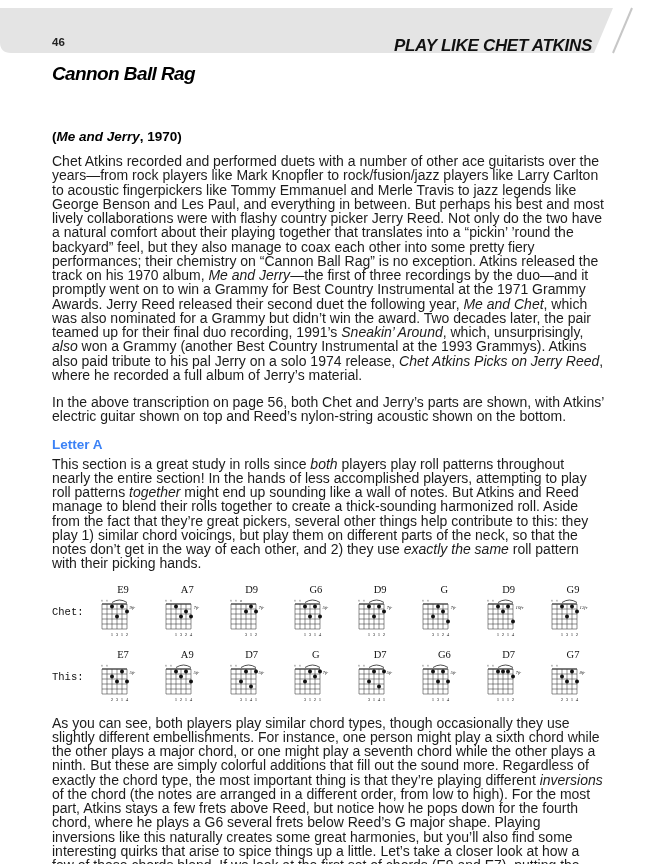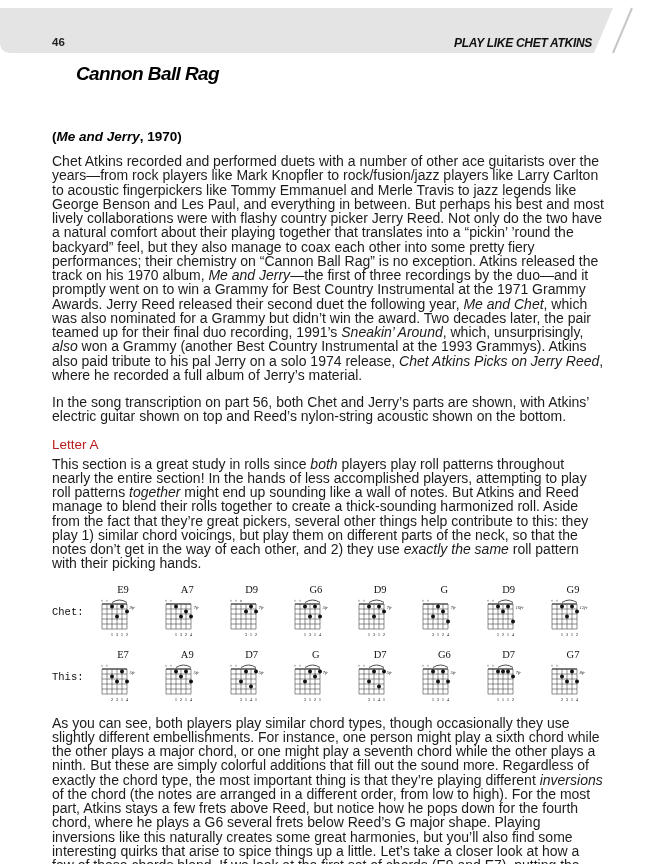--- a/index.html
+++ b/index.html
@@ -1,27 +1,27 @@
 <!DOCTYPE html>
 <html><head>
 <meta charset="utf-8">
 <style>
   html,body{margin:0;padding:0;background:#ffffff;}
   body{width:648px;height:864px;overflow:hidden;font-family:"Liberation Sans",sans-serif;color:#1c1c1c;position:relative;}
   .page{position:relative;width:648px;height:628px;background:#fff;}
   
   .band-svg{position:absolute;top:0;left:0;}
   .page-num{position:absolute;top:36px;left:52px;font-size:11.5px;font-weight:bold;color:#222;}
-  .book-title{position:absolute;top:36px;right:56px;font-size:12px;font-weight:bold;font-style:italic;letter-spacing:-0.3px;color:#111;}
+  .book-title{position:absolute;top:36px;right:56px;font-size:17px;font-weight:bold;font-style:italic;letter-spacing:-0.3px;color:#111;}
   
   .content{position:absolute;top:64px;left:52px;width:552px;}
-  .doc-title{font-size:19px;font-weight:bold;font-style:italic;letter-spacing:-0.6px;color:#000;line-height:20px;margin-left:24px;}
+  .doc-title{font-size:19px;font-weight:bold;font-style:italic;letter-spacing:-0.6px;color:#000;line-height:20px;}
   .doc-subtitle{font-size:13.5px;font-weight:bold;color:#000;line-height:16px;margin-bottom:9px;margin-top:45px;}
   .para{font-size:14px;line-height:14.25px;margin:0 0 13px 0;color:#1c1c1c;text-align:left;}
-  .section-heading{font-size:13.5px;font-weight:normal;color:#b91c1c;margin:2px 0 5px 0;}
+  .section-heading{font-size:13.5px;font-weight:bold;color:#3b82f6;margin:2px 0 5px 0;}
   
   .chord-row{display:flex;align-items:flex-start;margin:2px 0 6px 0;}
   .chord-row-label{width:40px;flex:0 0 40px;font-family:Liberation Mono, monospace;font-size:10.5px;color:#111;padding-top:22px;}
   .chord-cells{flex:1;display:flex;justify-content:space-between;}
   .chord{width:62px;text-align:center;}
   .chord-name{font-family:"Liberation Serif",serif;font-size:10.5px;color:#111;margin-bottom:0px;}
   
   .staff-wrap{margin:8px 0 0 74px;}
   i{font-style:italic;}
 </style>
@@ -35,21 +35,21 @@
     <path d="M632 8 L613 53" stroke="#c7c7c7" stroke-width="2" fill="none"></path>
   </svg>
   <div class="page-num">46</div>
   <div class="book-title">PLAY LIKE CHET ATKINS</div>
 
   <div class="content">
     <div class="doc-title">Cannon Ball Rag</div>
     <div class="doc-subtitle"><span>(</span><i>Me and Jerry</i><span>, 1970)</span></div>
 
     <p class="para"><span>Chet Atkins recorded and performed duets with a number of other ace guitarists over the years—from rock players like Mark Knopfler to rock/fusion/jazz players like Larry Carlton to acoustic fingerpickers like Tommy Emmanuel and Merle Travis to jazz legends like George Benson and Les Paul, and everything in between. But perhaps his best and most lively collaborations were with flashy country picker Jerry Reed. Not only do the two have a natural comfort about their playing together that translates into a “pickin’ ’round the backyard” feel, but they also manage to coax each other into some pretty fiery performances; their chemistry on “Cannon Ball Rag” is no exception. Atkins released the track on his 1970 album, </span><i>Me and Jerry</i><span>—the first of three recordings by the duo—and it promptly went on to win a Grammy for Best Country Instrumental at the 1971 Grammy Awards. Jerry Reed released their second duet the following year, </span><i>Me and Chet</i><span>, which was also nominated for a Grammy but didn’t win the award. Two decades later, the pair teamed up for their final duo recording, 1991’s </span><i>Sneakin’ Around</i><span>, which, unsurprisingly, </span><i>also</i><span> won a Grammy (another Best Country Instrumental at the 1993 Grammys). Atkins also paid tribute to his pal Jerry on a solo 1974 release, </span><i>Chet Atkins Picks on Jerry Reed</i><span>, where he recorded a full album of Jerry’s material.</span></p>
-    <p class="para"><span>In the song transcription on part 56, both Chet and Jerry’s parts are shown, with Atkins’ electric guitar shown on top and Reed’s nylon-string acoustic shown on the bottom.</span></p>
+    <p class="para"><span>In the above transcription on page 56, both Chet and Jerry’s parts are shown, with Atkins’ electric guitar shown on top and Reed’s nylon-string acoustic shown on the bottom.</span></p>
 
     <div class="section-heading">Letter A</div>
     <p class="para"><span>This section is a great study in rolls since </span><i>both</i><span> players play roll patterns throughout nearly the entire section! In the hands of less accomplished players, attempting to play roll patterns </span><i>together</i><span> might end up sounding like a wall of notes. But Atkins and Reed manage to blend their rolls together to create a thick-sounding harmonized roll. Aside from the fact that they’re great pickers, several other things help contribute to this: they play 1) similar chord voicings, but play them on different parts of the neck, so that the notes don’t get in the way of each other, and 2) they use </span><i>exactly the same</i><span> roll pattern with their picking hands.</span></p>
 
     <div id="chord-rows">
         <div class="chord-row">
           <div class="chord-row-label">Chet:</div>
           <div class="chord-cells">
             <div class="chord"><div class="chord-name">E9</div><svg width="58" height="44" viewBox="-8 -9 58 44">
                 <line x1="0" y1="0" x2="0" y2="25" stroke="#444" stroke-width="0.6"></line>

